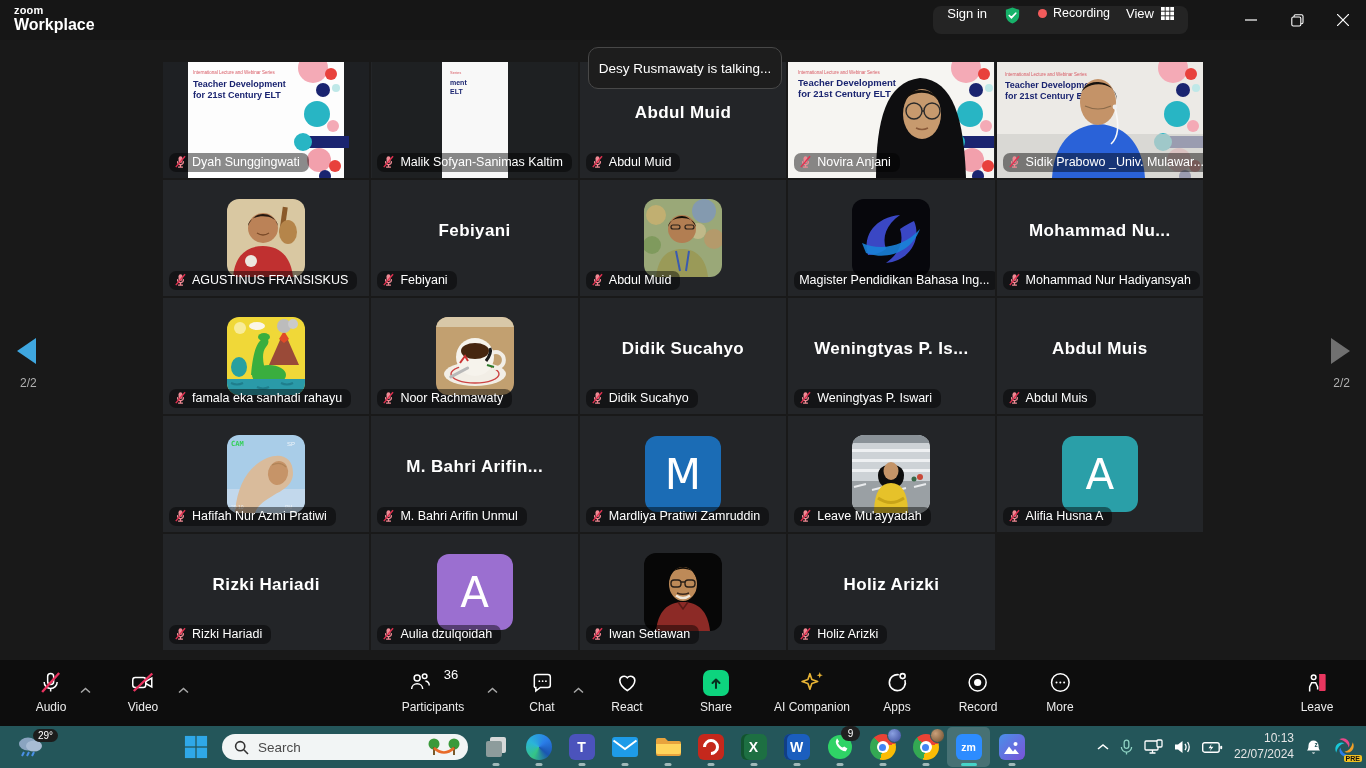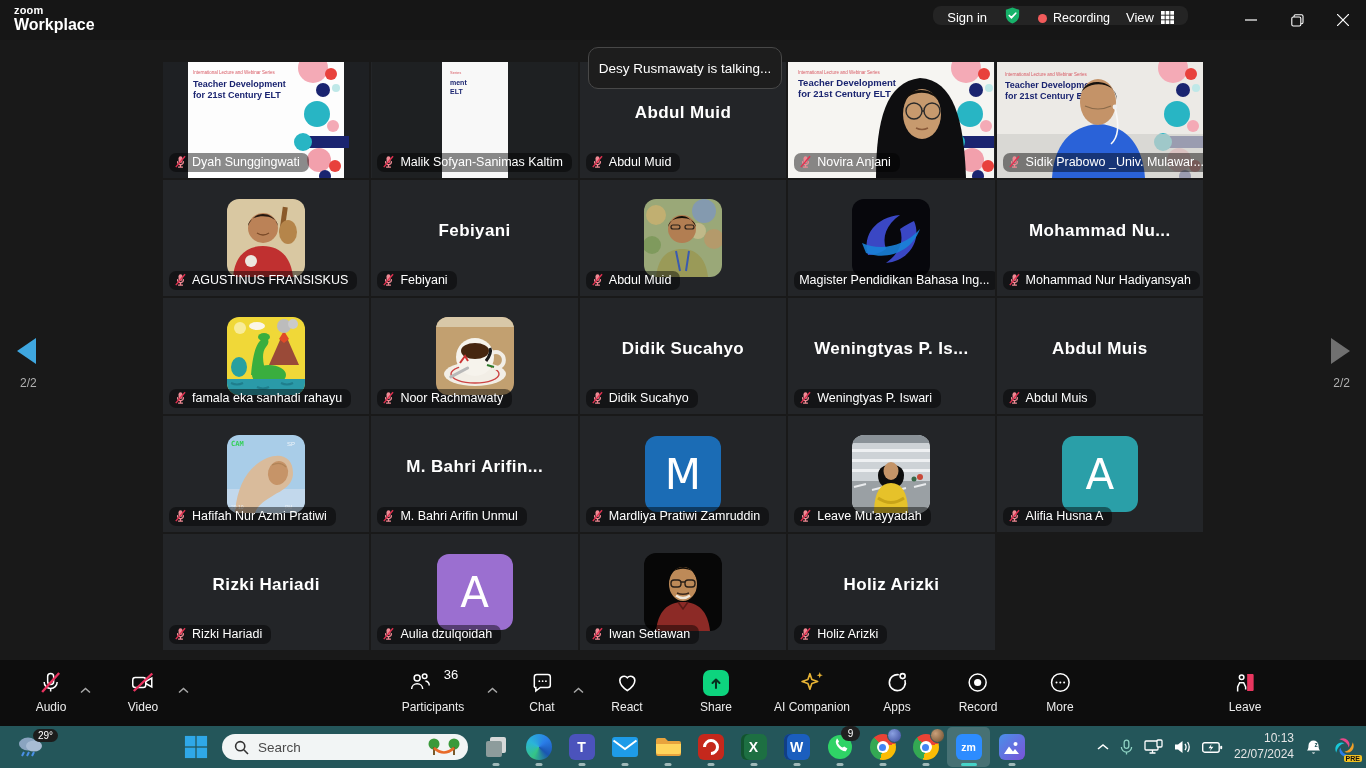--- a/index.html
+++ b/index.html
@@ -7,22 +7,22 @@
     width:1366px;height:768px;position:relative;overflow:hidden;
     background:#191919;color:#fff;
     font-family:"Liberation Sans","DejaVu Sans",sans-serif;
     -webkit-font-smoothing:antialiased;
   }
   
   .titlebar{position:absolute;top:0;left:0;right:0;height:40px;background:#161616;z-index:20;}
   .zw-logo{position:absolute;left:14px;top:5px;line-height:1;}
   .zw-logo .z1{display:block;font-size:11px;font-weight:700;letter-spacing:.2px;}
   .zw-logo .z2{display:block;font-size:16px;font-weight:600;margin-top:1px;}
-  .tb-pill{position:absolute;right:178px;top:6px;height:19px;background:#242424;border-radius:8px;
-    display:flex;align-items:flex-end;gap:16px;padding:0 14px;}
+  .tb-pill{position:absolute;right:178px;top:6px;height:28px;background:#242424;border-radius:8px;
+    display:flex;align-items:flex-start;gap:16px;padding:0 14px;}
   .signin{font-size:13px;cursor:pointer;}
   .rec{display:flex;align-items:center;gap:6px;font-size:12.5px;}
   .rec-dot{width:9px;height:9px;border-radius:50%;background:#f25b5b;}
   .viewbtn{display:flex;align-items:center;gap:7px;font-size:13px;cursor:pointer;}
   .win-controls{position:absolute;right:0;top:0;height:40px;display:flex;}
   .wc{width:46px;height:40px;display:flex;align-items:center;justify-content:center;cursor:pointer;}
   
   .toast{position:absolute;left:588px;top:47px;width:192px;height:40px;z-index:30;
     background:#1d1d1d;border:1px solid #484848;border-radius:10px;
     display:flex;align-items:center;justify-content:center;font-size:13.5px;}
@@ -827,21 +827,21 @@
       <svg width="24" height="25" viewBox="0 0 24 24">
           <circle cx="12" cy="12" r="8.8" fill="none" stroke="#fff" stroke-width="1.5"></circle>
           <circle cx="8.2" cy="12" r="1" fill="#fff"></circle>
           <circle cx="12" cy="12" r="1" fill="#fff"></circle>
           <circle cx="15.8" cy="12" r="1" fill="#fff"></circle>
         </svg>
     </span>
     <span class="tb-lb">More</span>
   </div>
 
-  <div class="tb-btn" style="left:1245px">
+  <div class="tb-btn" style="left:1317px">
     <span class="tb-ic">
       <svg width="26" height="25" viewBox="0 0 26 24">
           <path d="M15.5 3.5h5.5a1 1 0 0 1 1 1v15a1 1 0 0 1-1 1h-5.5z" fill="#e8365f"></path>
           <circle cx="10" cy="6.8" r="2.3" fill="none" stroke="#fff" stroke-width="1.5"></circle>
           <path d="M6 21v-4.5l2-4.2h4l2 4.2V19" fill="none" stroke="#fff" stroke-width="1.5"></path>
         </svg>
     </span>
     <span class="tb-lb">Leave</span>
   </div>
 </div>

